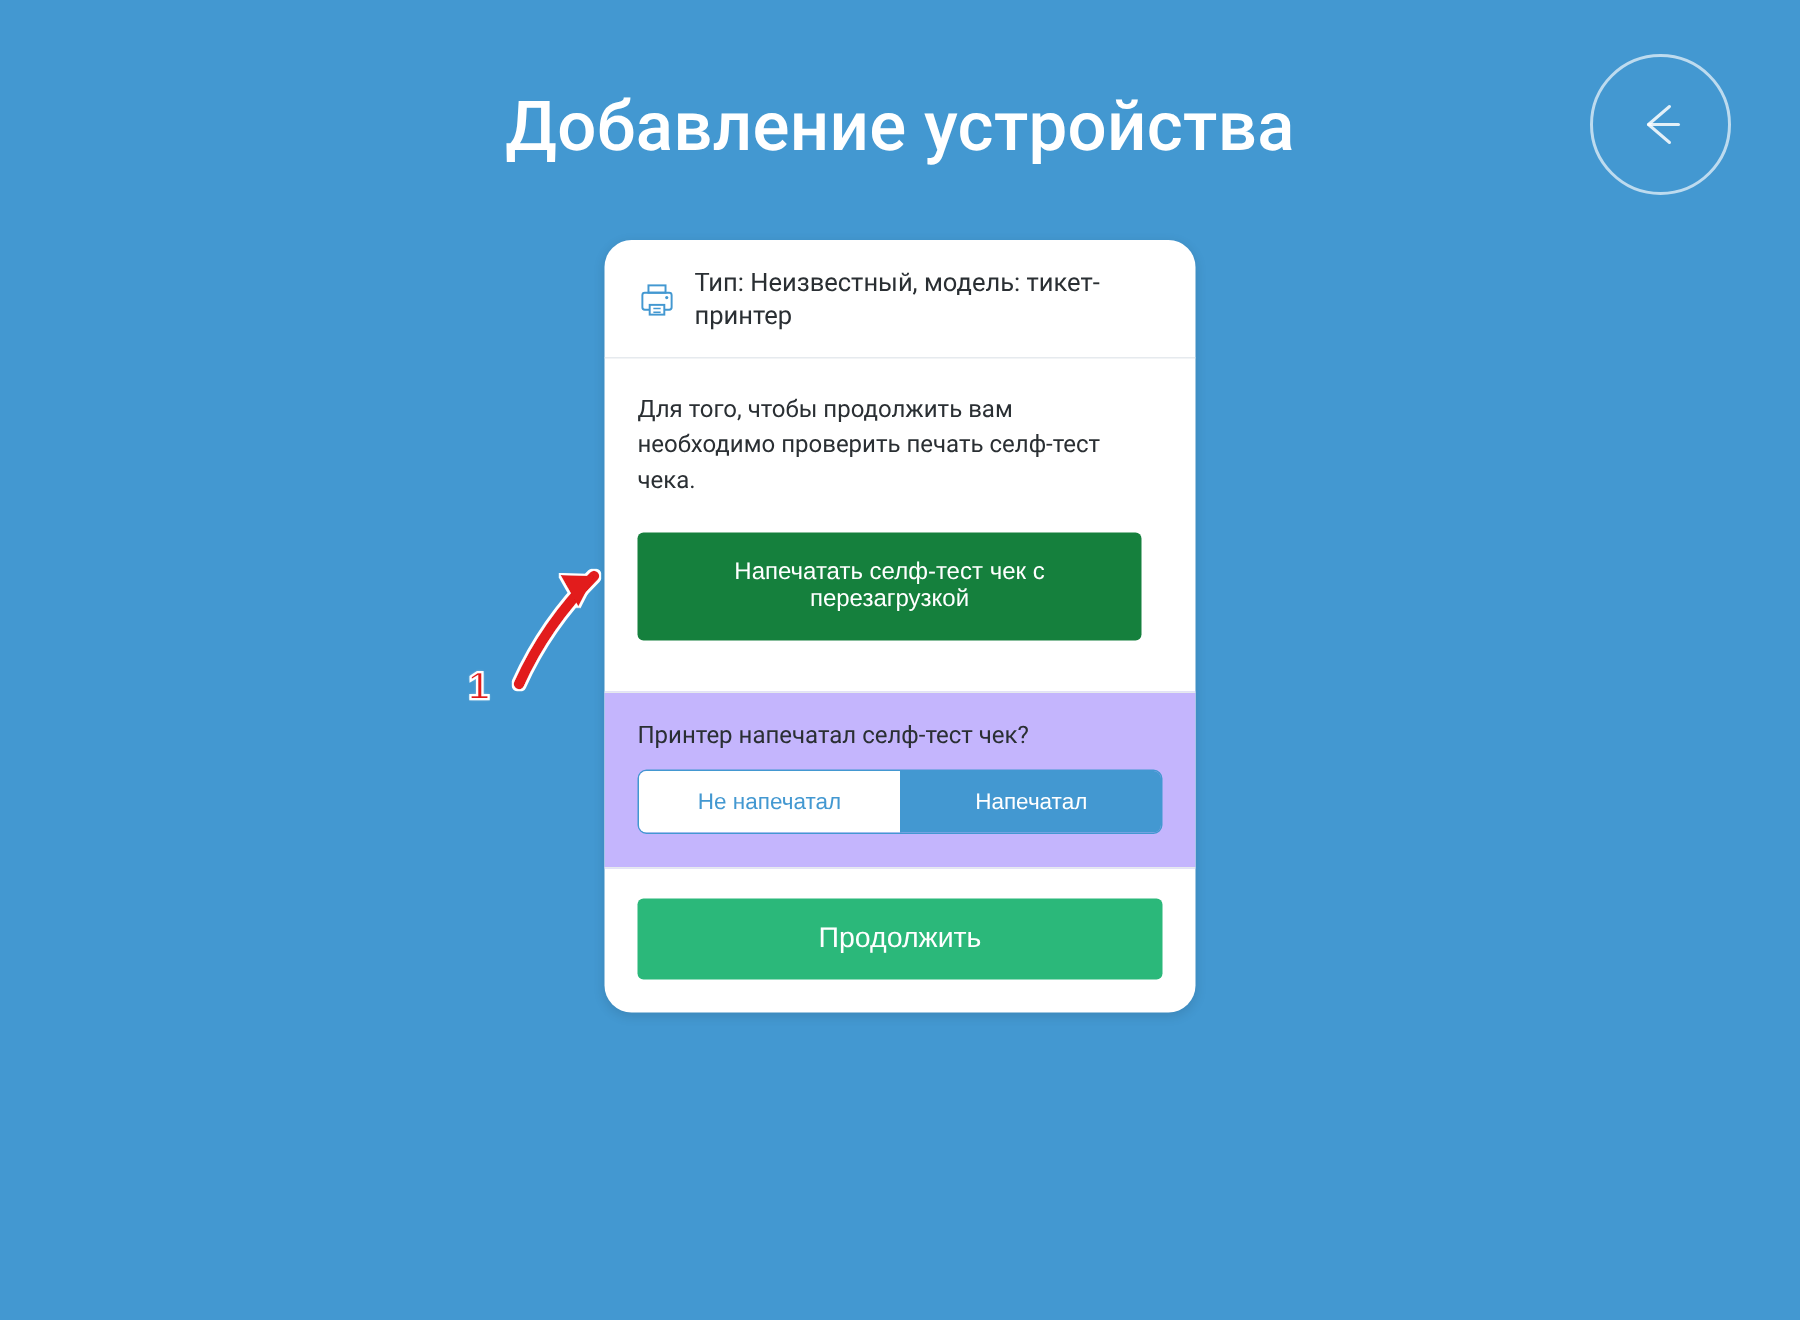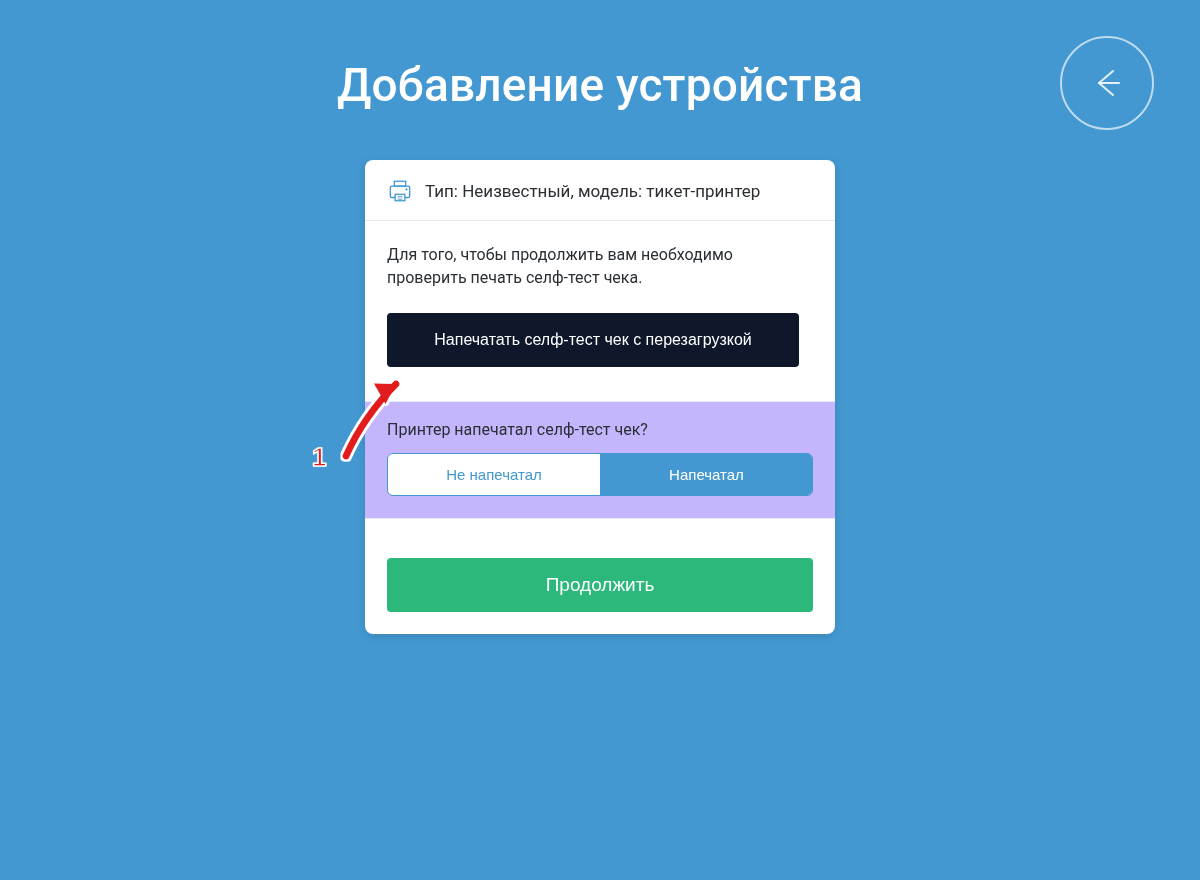--- a/index.html
+++ b/index.html
@@ -26,24 +26,24 @@
     height: 94px;
     border-radius: 50%;
     border: 2px solid rgba(255,255,255,0.65);
     background: transparent;
     cursor: pointer;
     display: flex;
     align-items: center;
     justify-content: center;
   }
   .card {
-    width: 470px;
+    width: 394px;
     margin: 48px auto 0 auto;
     background: #ffffff;
-    border-radius: 8px;
+    border-radius: 18px;
     box-shadow: 0 2px 8px rgba(0,0,0,0.12);
     overflow: hidden;
   }
   .card-header {
     display: flex;
     align-items: center;
     gap: 12px;
     padding: 18px 22px 16px 22px;
     border-bottom: 1px solid #e6eaee;
   }
@@ -60,21 +60,21 @@
     padding: 22px 36px 22px 22px;
   }
   .instruction-text {
     color: #2a2f33;
     font-size: 16px;
     line-height: 1.45;
     margin-bottom: 24px;
   }
   .print-btn {
     width: 100%;
-    background: #0f172a;
+    background: #15803d;
     color: #ffffff;
     border: none;
     font-size: 16px;
     padding: 18px 10px;
     border-radius: 4px;
     cursor: pointer;
   }
   .section-question {
     background: #c4b5fd;
     padding: 18px 22px 22px 22px;
@@ -113,21 +113,20 @@
   }
   .continue-btn {
     width: 100%;
     background: #2bb87a;
     color: #ffffff;
     border: none;
     font-size: 19px;
     padding: 16px 10px;
     border-radius: 4px;
     cursor: pointer;
-    margin-top: 19px;
   }
   
   .annot-arrow {
     position: absolute;
     left: 326px;
     top: 366px;
     pointer-events: none;
   }
   .annot-label {
     position: absolute;

